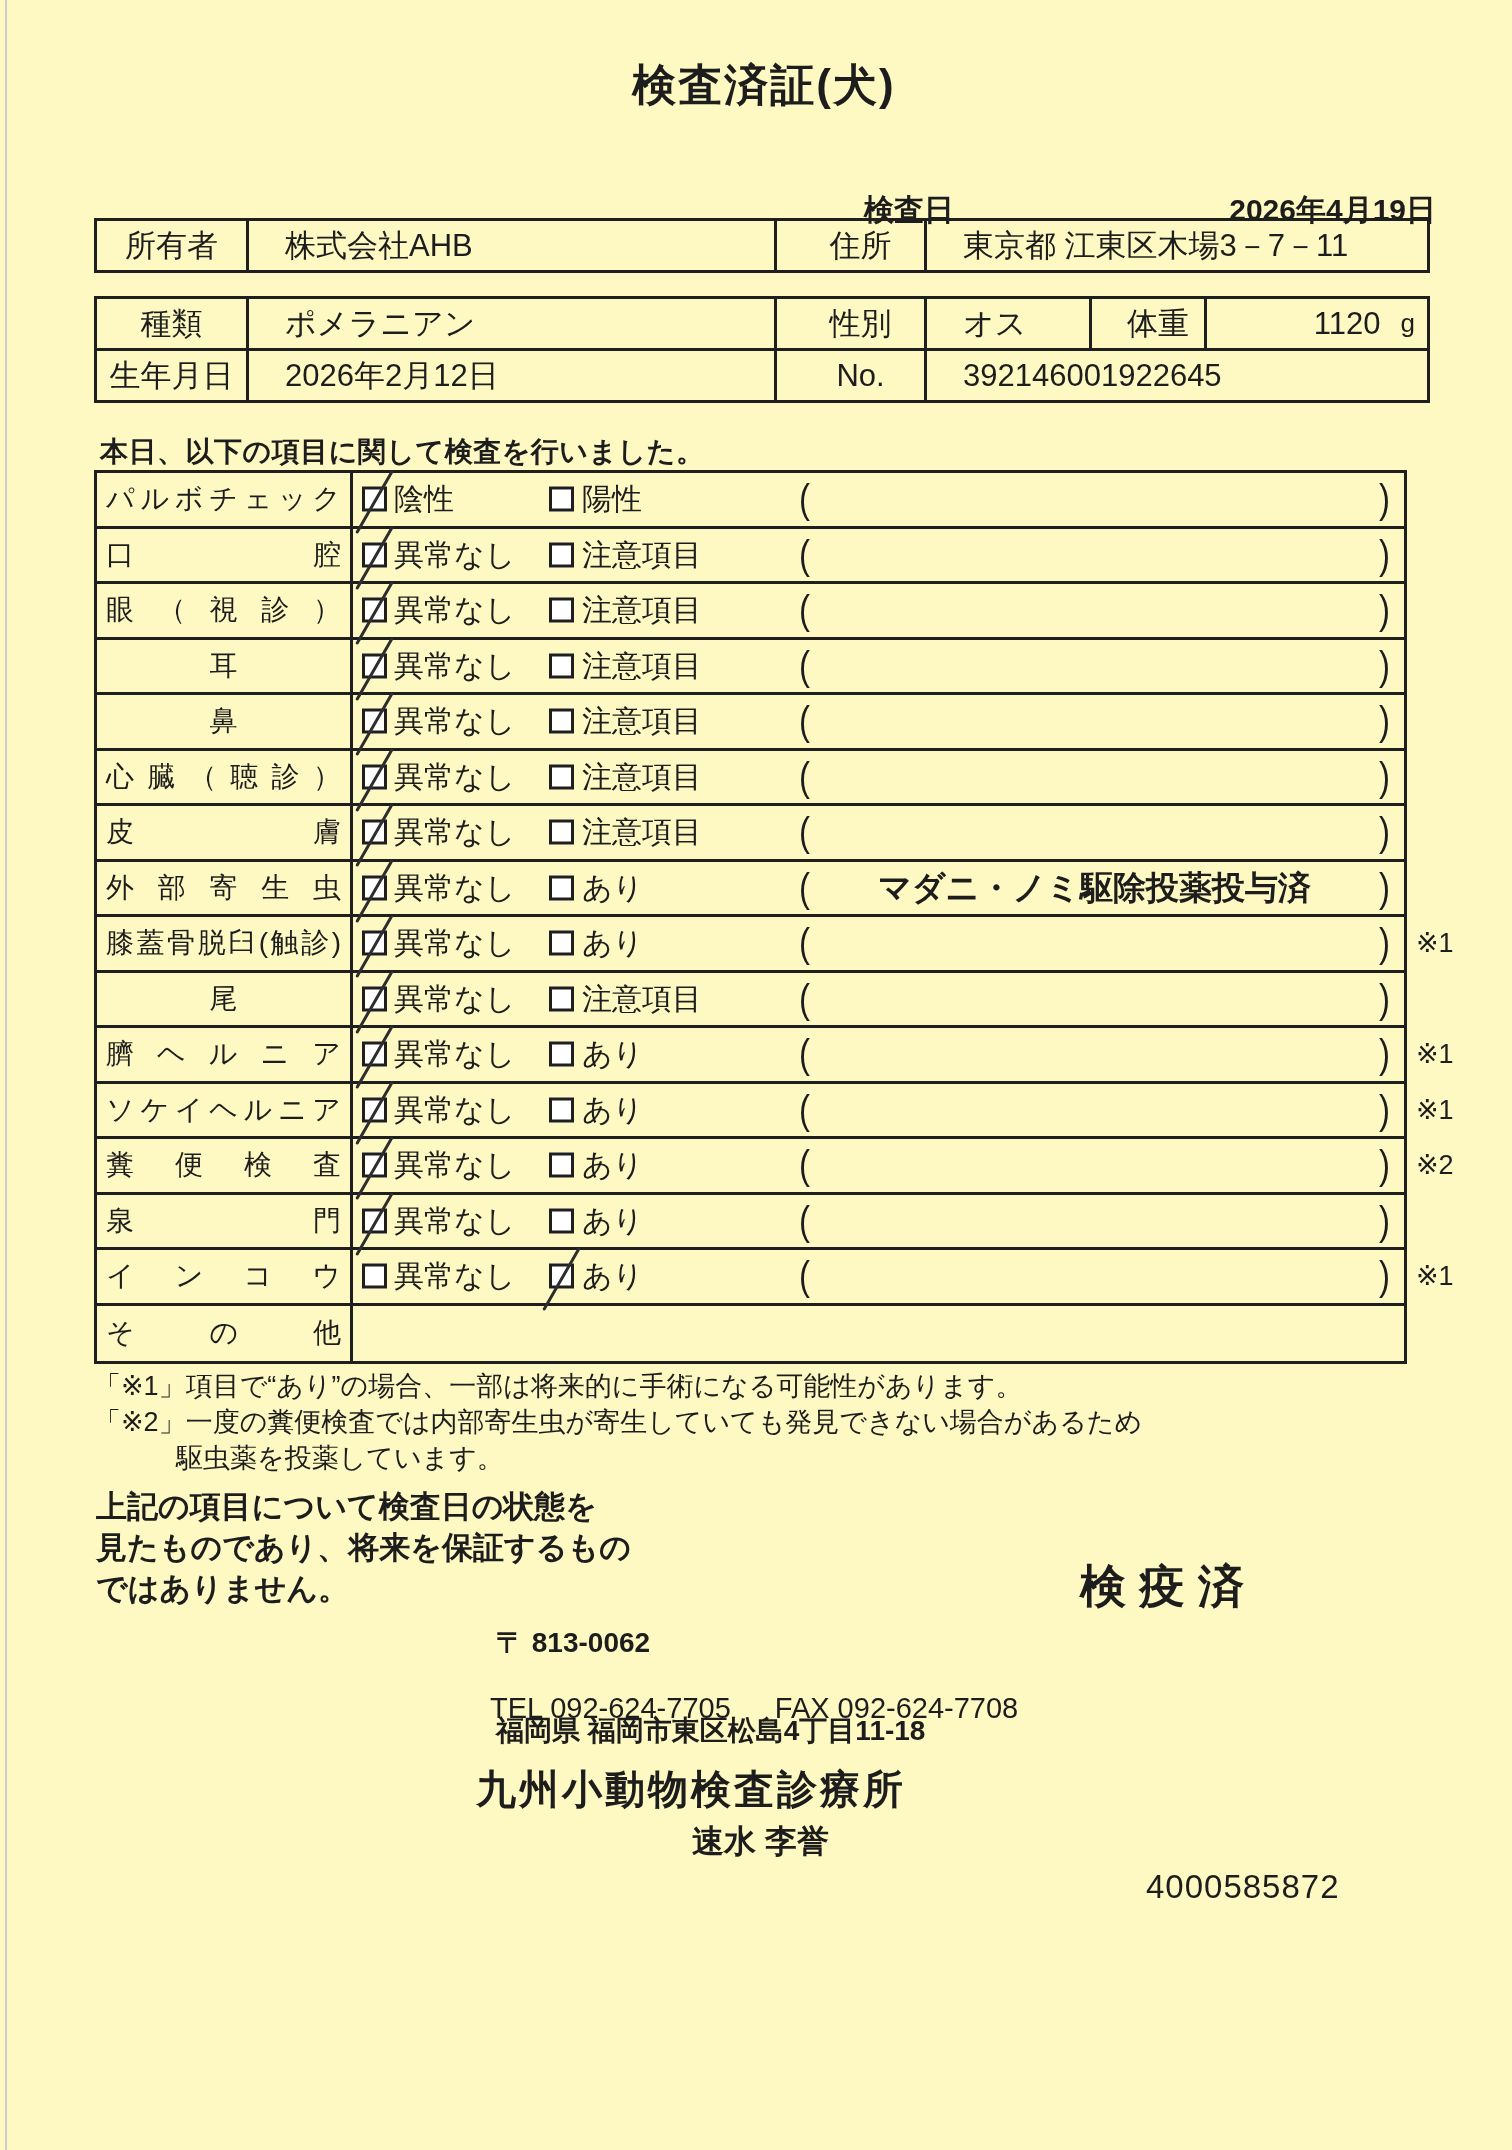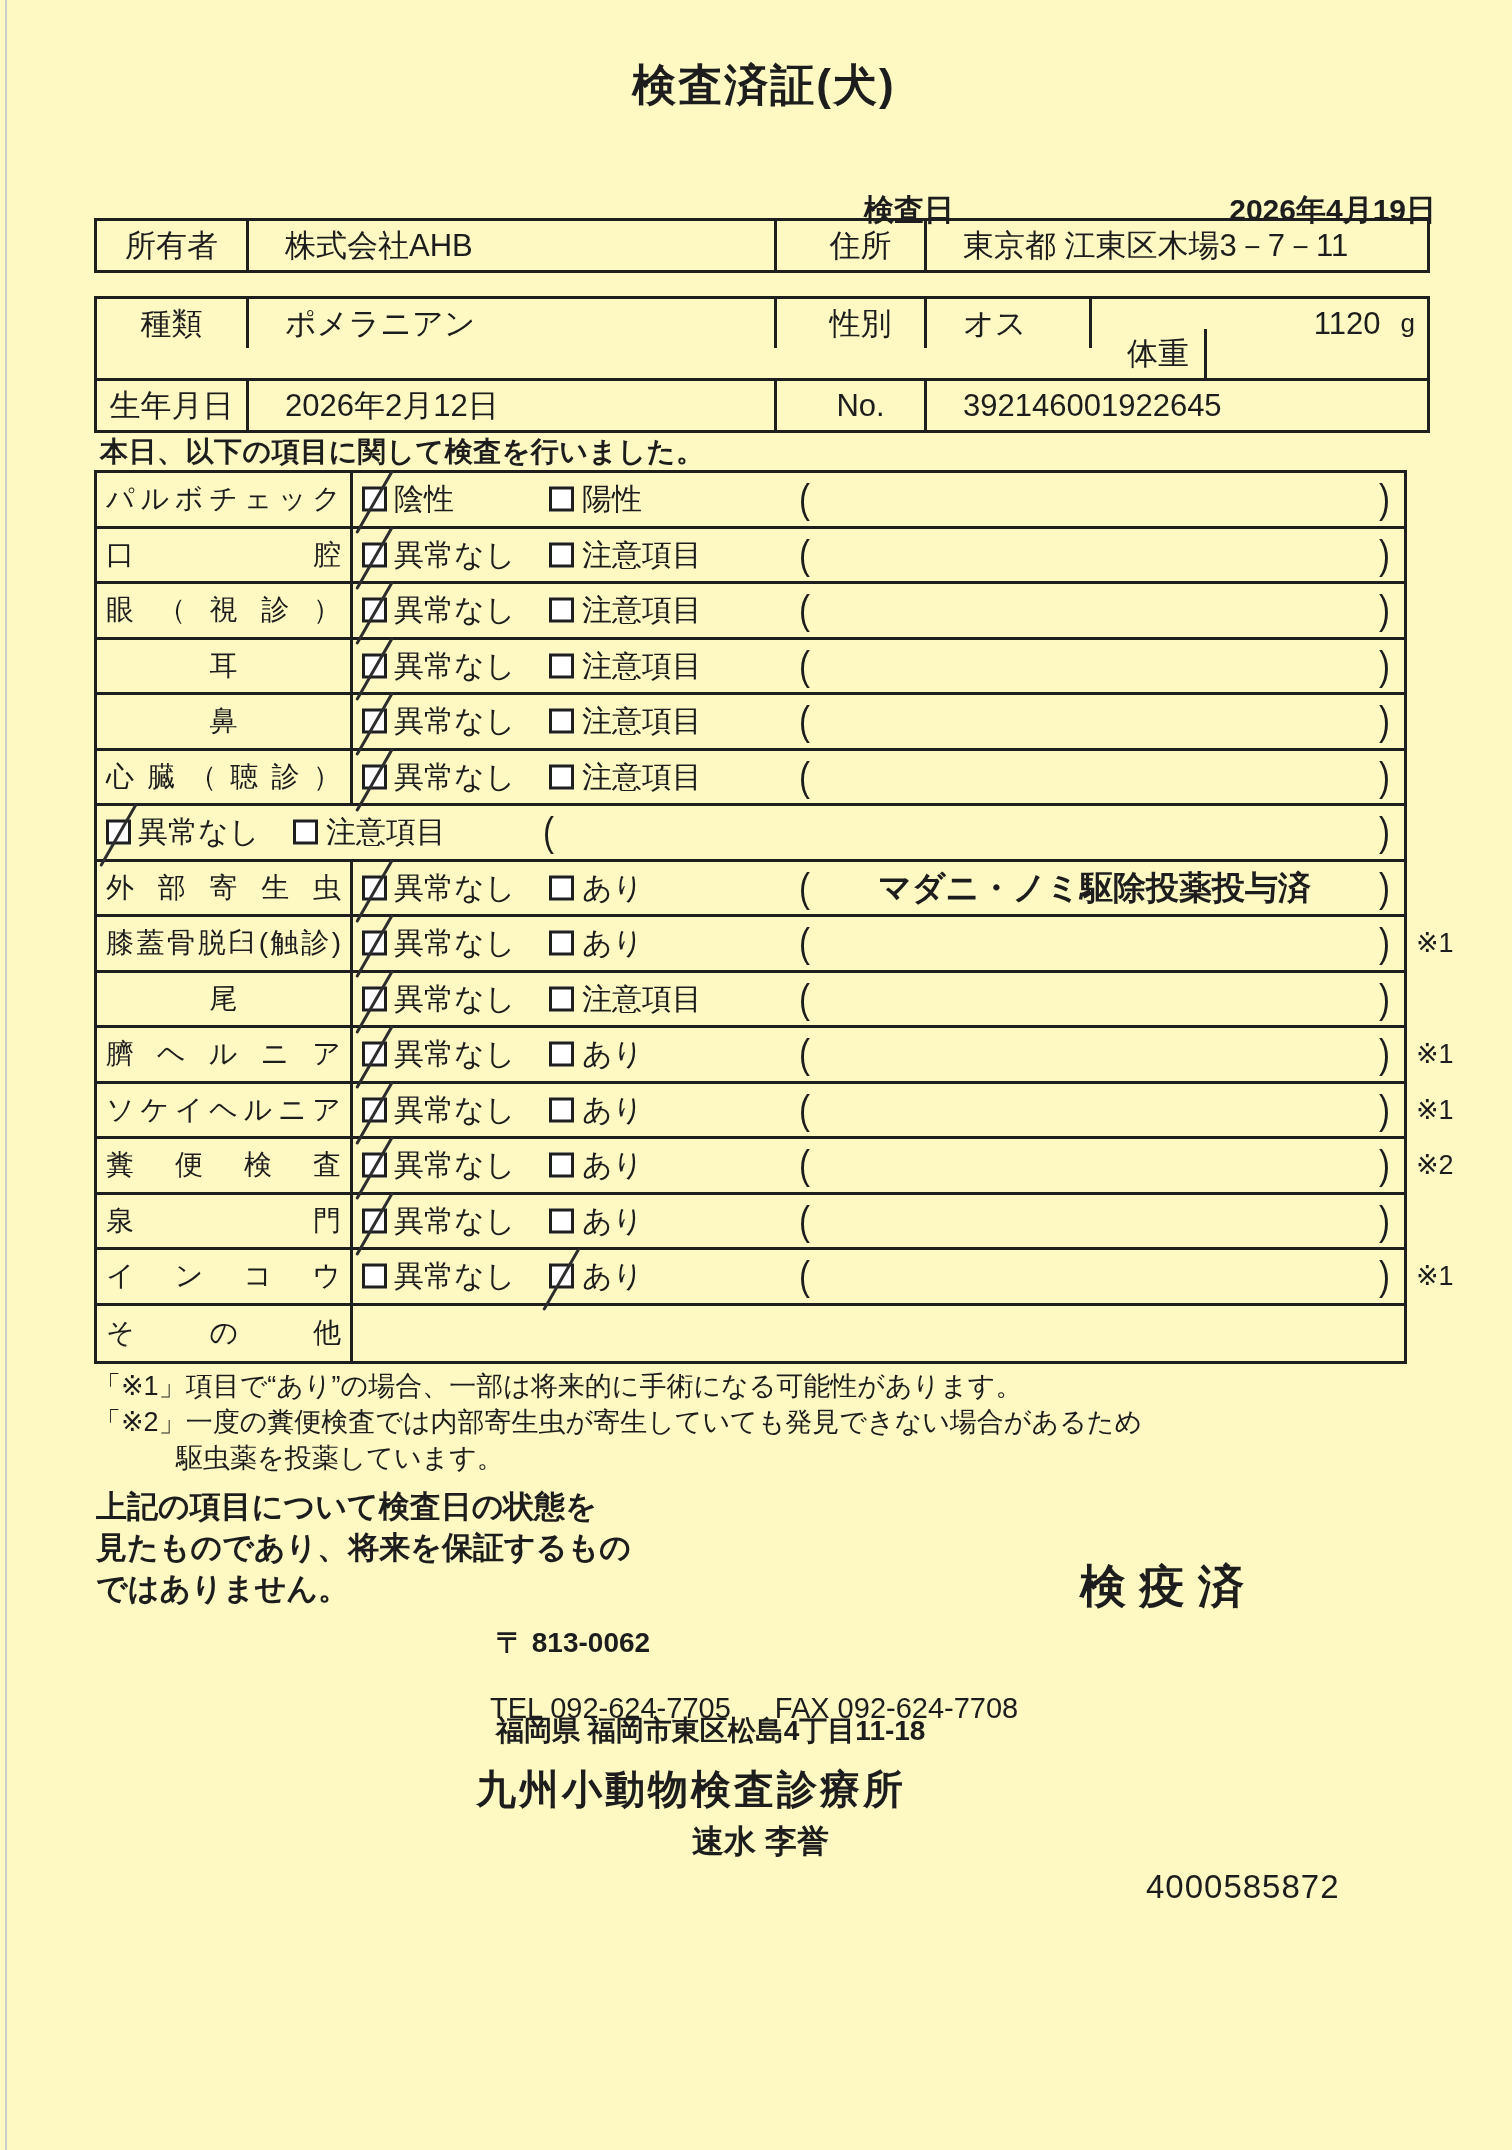--- a/index.html
+++ b/index.html
@@ -22,21 +22,21 @@
   .tcell { display:flex; align-items:center; height:49px; font-size:31px; }
   .tcell.h { justify-content:center; font-weight:400; }
   .tcell.v { padding-left:16px; }
   .tcell.bR { border-right:3px solid #1f1f1f; }
   #owner-table { top:218px; }
   #animal-table { top:296px; }
   .w-label { width:152px; flex:none; }
   .w-big   { width:508px; flex:none; }
   .w-mid   { width:130px; flex:none; }
   .w-sex   { width:145px; flex:none; }
-  .w-wt    { width:95px;  flex:none;margin-top:30px; }
+  .w-wt    { width:95px;  flex:none; }
   .w-rest  { flex:1; }
   .weight-cell { justify-content:flex-end; padding-right:12px; gap:20px; }
   .weight-unit { font-size:26px; }
 
   .intro-line { position:absolute; top:433px; left:100px; font-size:28px; font-weight:700; letter-spacing:0.5px; }
 
   
   #exam-table { position:absolute; top:470px; left:94px; width:1313px; border:3px solid #1f1f1f; overflow:visible; }
   .exam-row { position:relative; display:flex; height:55.5px; border-bottom:3px solid #1f1f1f; }
   .exam-row:last-child { border-bottom:none;border-radius:18px; }
@@ -210,20 +210,23 @@
         <span class="opt opt2">注意項目</span>
         <span class="paren open">(</span>
         <span class="note"></span>
         <span class="paren close">)</span>
         <span class="slash s1"></span>
 
       </div>
 
     </div>
       <div class="exam-row">
+      <div class="cell-item">
+        <span class="item-label">皮膚</span>
+      </div>
       <div class="cell-rest">
         <span class="cb cb1"></span>
         <span class="opt opt1">異常なし</span>
         <span class="cb cb2"></span>
         <span class="opt opt2">注意項目</span>
         <span class="paren open">(</span>
         <span class="note"></span>
         <span class="paren close">)</span>
         <span class="slash s1"></span>
 

